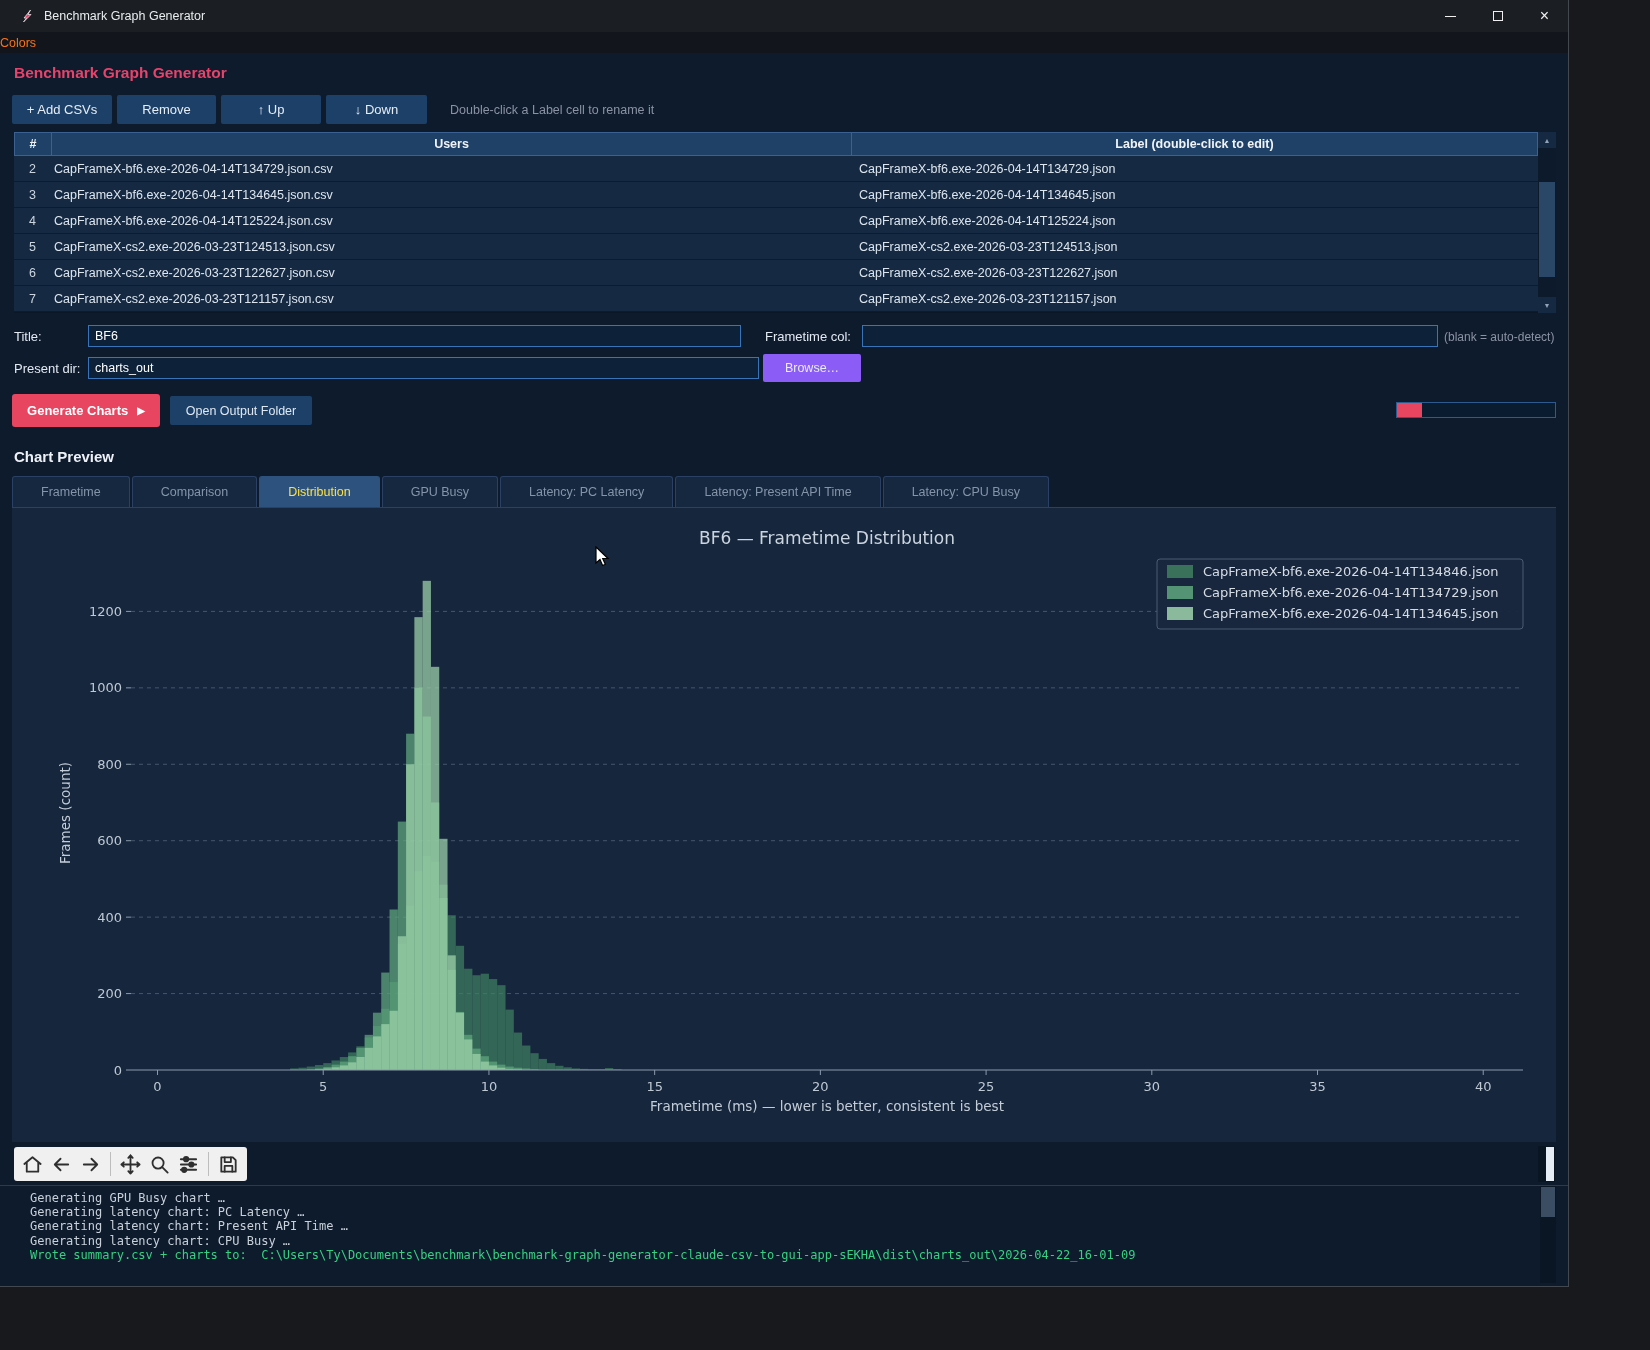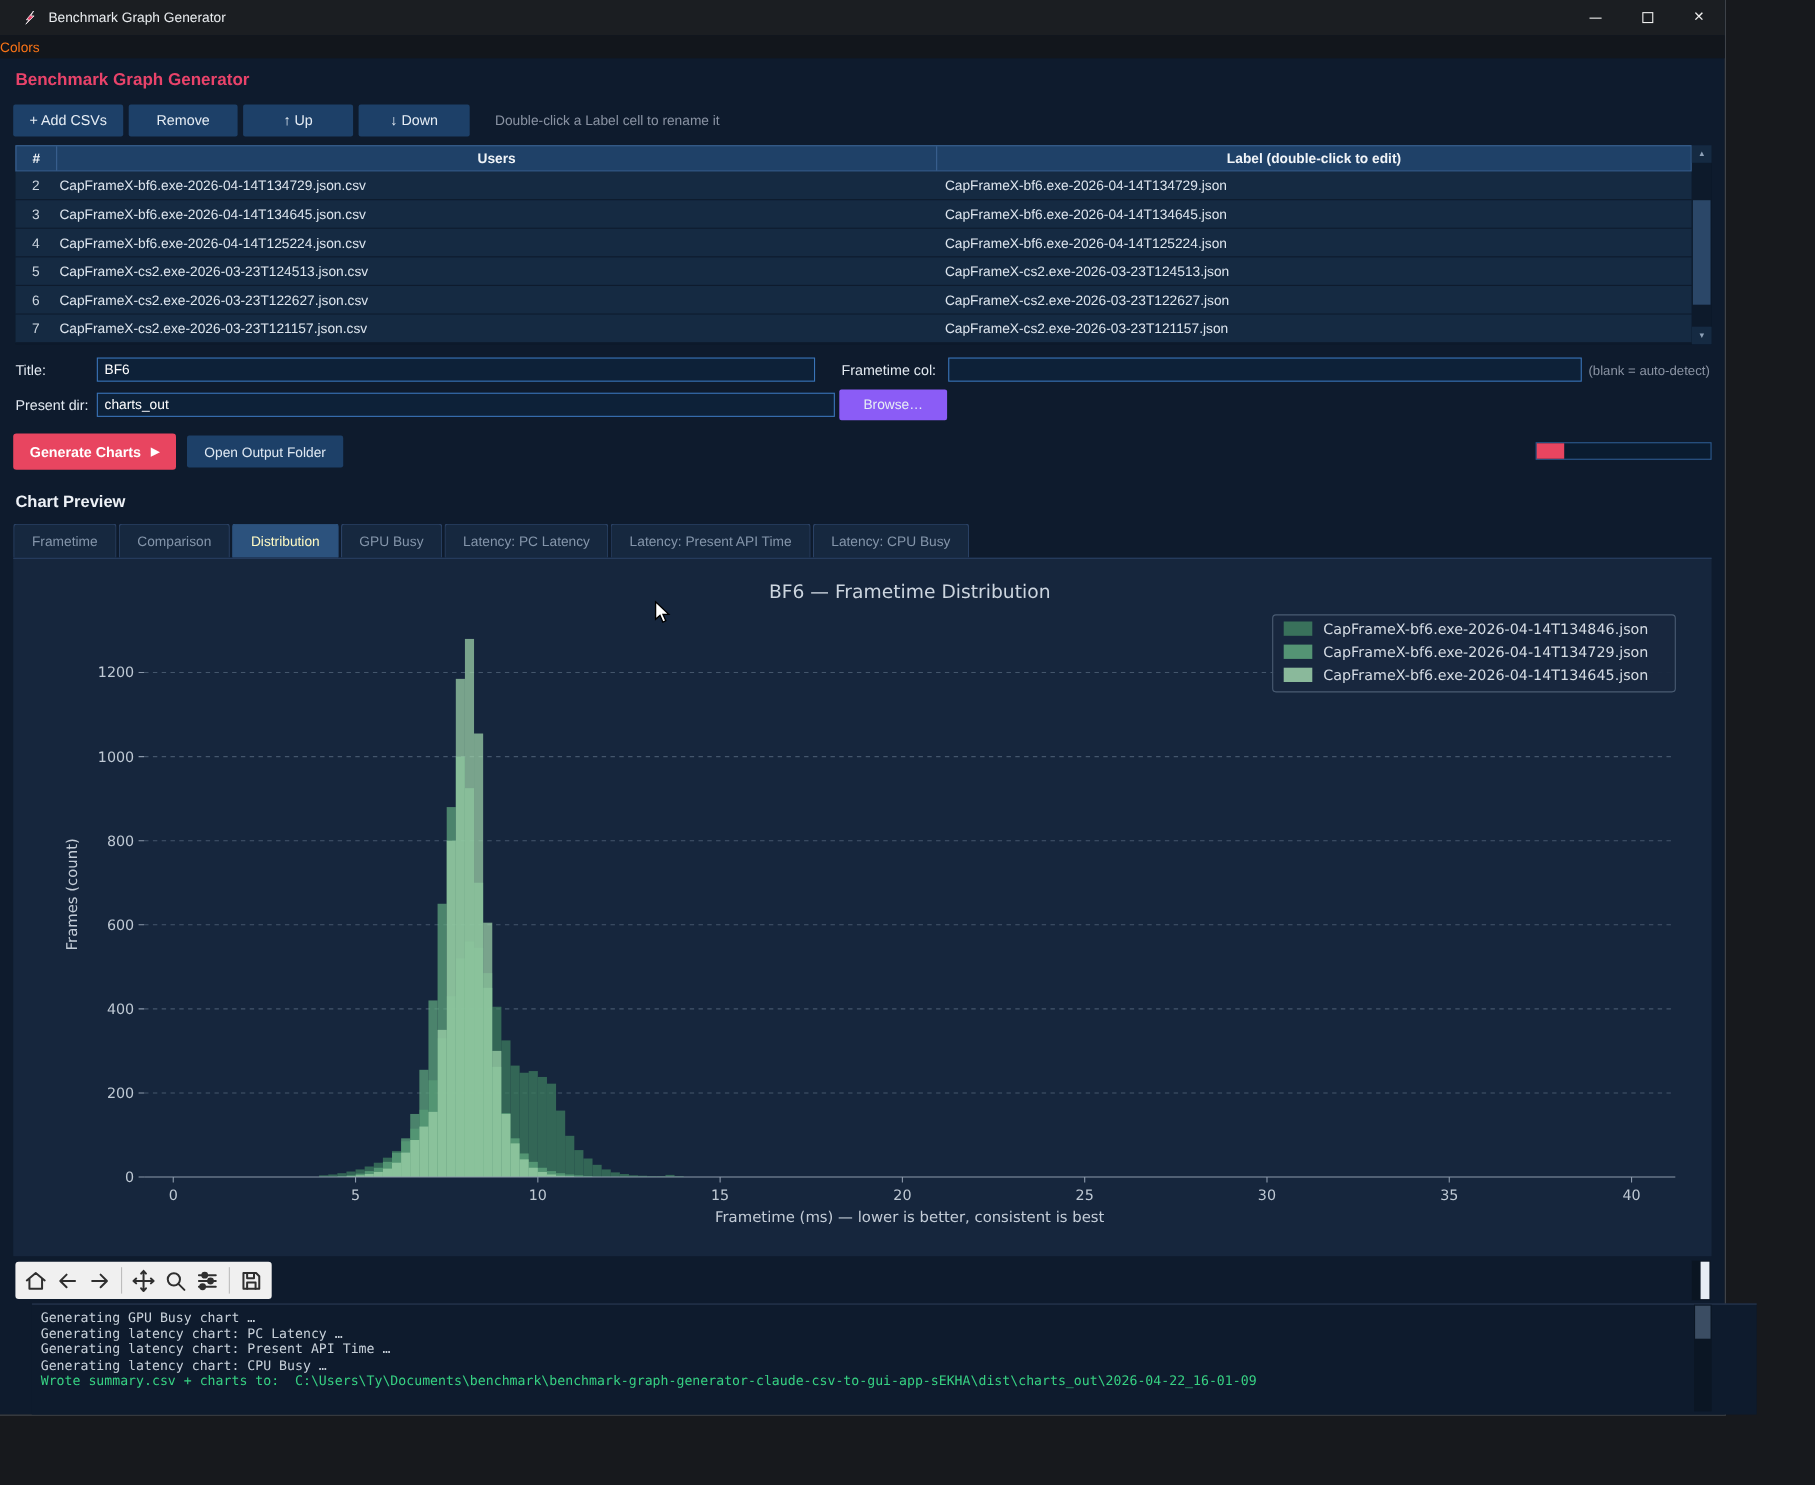--- a/index.html
+++ b/index.html
@@ -58,22 +58,22 @@
   .generate-btn{position:absolute;left:12px;top:394px;width:148px;height:33px;background:#e84560;border:none;border-radius:3px;color:#fff;font-weight:bold;font-size:13px;display:flex;align-items:center;justify-content:center;gap:9px;font-family:inherit;}
   .gen-arrow{font-size:10px;}
   .open-btn{position:absolute;left:170px;top:396px;width:142px;height:29px;background:#1d4068;border:none;border-radius:2px;color:#dfe8f2;font-size:12.5px;font-family:inherit;}
   .progress{position:absolute;left:1396px;top:402px;width:160px;height:16px;border:1px solid #2d5b8f;background:#0a1c30;box-sizing:border-box;}
   .progress-fill{height:100%;background:#e84560;}
 
   .section-title{position:absolute;left:14px;top:448px;color:#eef2f7;font-weight:bold;font-size:15px;}
 
   
   .tabs{position:absolute;left:12px;top:476px;display:flex;gap:2px;height:31px;}
-  .tab{display:flex;align-items:center;justify-content:center;background:#16283f;border:1px solid #2a4164;border-bottom:none;color:#8495aa;font-size:12.5px;padding:0 16px;border-radius:3px 3px 0 0;box-sizing:border-box;white-space:nowrap;}
-  .tab.active{background:#2c527d;color:#fef9c3;border-color:#2c527d;}
+  .tab{display:flex;align-items:center;justify-content:center;background:#16283f;border:1px solid #2a4164;border-bottom:none;color:#8495aa;font-size:12.5px;padding:0 28px;border-radius:3px 3px 0 0;box-sizing:border-box;white-space:nowrap;}
+  .tab.active{background:#2c527d;color:#fde047;border-color:#2c527d;}
 
   
   .chart-panel{position:absolute;left:12px;top:507px;width:1544px;height:634px;background:#16263d;border-top:1px solid #2a4164;}
   #chart-svg{position:absolute;left:0;top:0;width:1544px;height:634px;}
   #chart-svg text{font-family:"DejaVu Sans",sans-serif;}
   .grid{stroke:#44566c;stroke-dasharray:4 4;stroke-width:1;}
   .spine{stroke:#8b99ab;stroke-width:1;}
   .tick{stroke:#8b99ab;stroke-width:1;}
   .tlab{fill:#bfc9d4;font-size:13px;}
   .ctitle{fill:#ccd5df;font-size:17px;}
@@ -81,21 +81,21 @@
   .llab{fill:#d5dce4;font-size:13px;}
 
   
   .mpl-toolbar{position:absolute;left:14px;top:1147px;height:34px;background:#f0f0f0;border-radius:3px;display:flex;align-items:center;padding:0 5px;gap:2px;}
   .mbtn{width:27px;height:28px;display:flex;align-items:center;justify-content:center;background:transparent;border:none;padding:0;}
   .msep{width:1px;height:24px;background:#bdbdbd;margin:0 4px;}
   .mini-scroll{position:absolute;left:1538px;top:1146px;width:17px;height:36px;background:#0a1522;}
   .mini-thumb{position:absolute;right:1px;top:1px;width:8px;height:34px;background:#e7edf4;}
 
   
-  .log{position:absolute;left:0;top:1185px;width:1568px;height:101px;border-top:1px solid #2a3a55;background:#0e1b2d;padding:5px 0 0 8px;box-sizing:border-box;overflow:hidden;margin-left:29px;}
+  .log{position:absolute;left:0;top:1185px;width:1568px;height:101px;border-top:1px solid #2a3a55;background:#0e1b2d;padding:5px 0 0 30px;box-sizing:border-box;overflow:hidden;}
   .logline{font-family:"DejaVu Sans Mono",monospace;font-size:12px;line-height:14.2px;color:#c8d1da;white-space:pre;}
   .logline.success{color:#37d183;}
   .log-scroll{position:absolute;left:1540px;top:1186px;width:16px;height:97px;background:#0b1624;}
   .log-thumb{position:absolute;left:1px;top:1px;width:14px;height:30px;background:#3b4d63;}
 
   .cursor{position:absolute;left:594px;top:546px;}
 </style>
 </head>
 <body>
 

